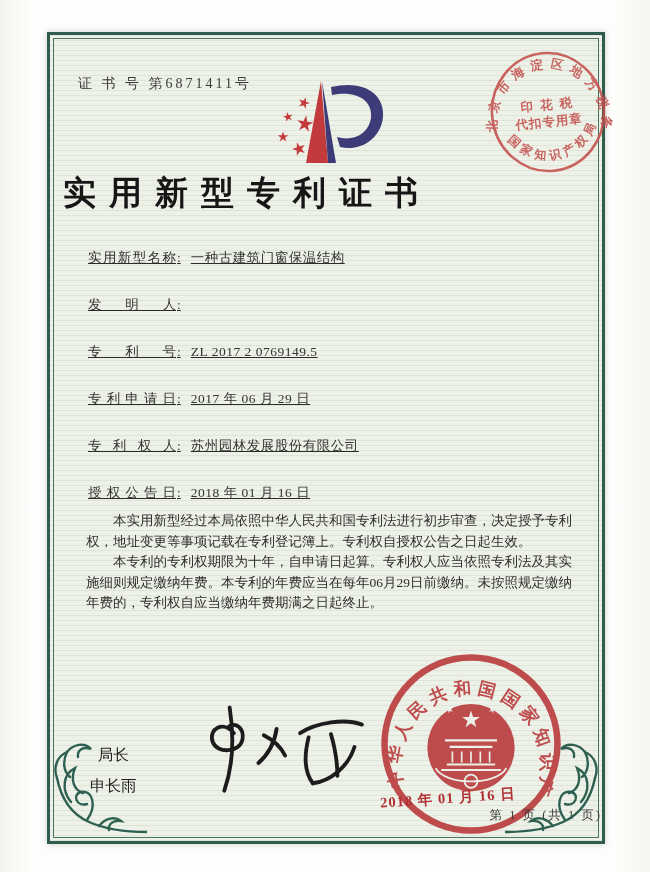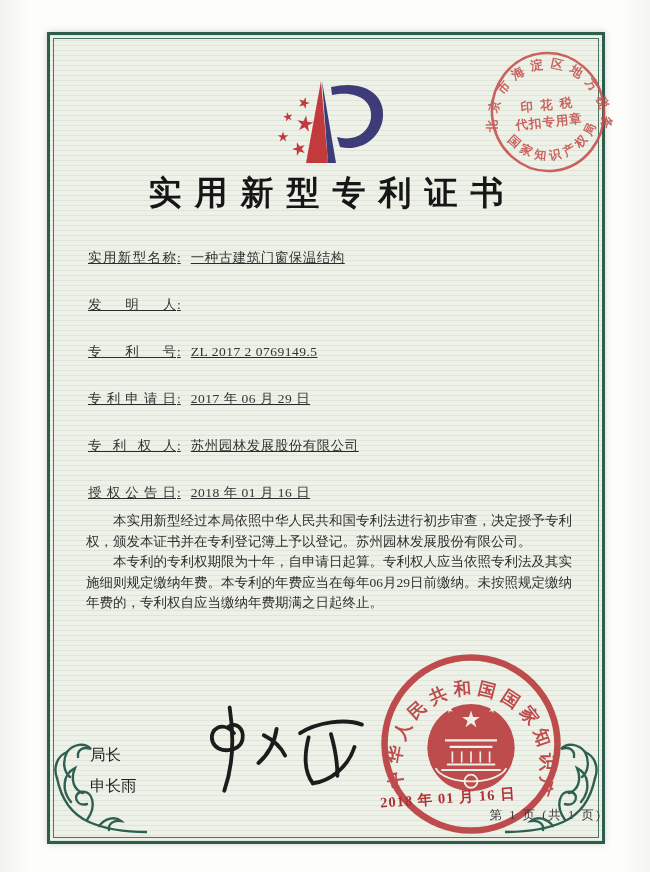--- a/index.html
+++ b/index.html
@@ -14,53 +14,54 @@
     background:
       repeating-linear-gradient(0deg, rgba(165,190,165,.22) 0 1px, rgba(0,0,0,0) 1px 5px),
       #eef1e7;
     border:3px solid #2e5d4e;
     box-shadow:0 0 6px rgba(60,80,70,.25);
   }
   .cert-inner{position:absolute;inset:3px;border:1px solid #47755f;}
   .cert-number{position:absolute;left:28px;top:40px;font-size:14px;letter-spacing:3px;color:#3a3a3a;}
   .logo{position:absolute;left:50%;top:42px;transform:translateX(-50%);width:134px;height:88px;}
   .title{
-    position:absolute;left:0;right:0;top:136px;text-align:center;
+    position:absolute;left:0;right:0;top:136px;
     font-size:33px;font-weight:700;letter-spacing:13px;text-indent:13px;color:#161616;
   }
   .tax-stamp{position:absolute;left:434px;top:14px;width:128px;height:126px;transform:rotate(-6deg);opacity:.88;}
   .fields{position:absolute;left:38px;top:212px;right:24px;text-decoration:underline;}
   .field-row{display:flex;margin-bottom:26px;font-size:13.5px;line-height:21px;color:#333;}
   .field-label{display:inline-block;width:88px;text-align-last:justify;text-align:justify;white-space:nowrap;}
   .field-colon{margin:0 10px 0 1px;}
   .field-value{letter-spacing:.5px;white-space:nowrap;}
   .paragraphs{
     position:absolute;left:36px;right:30px;top:476px;
     font-size:13.5px;line-height:20.5px;text-align:justify;color:#2f2f2f;
   }
   .paragraphs p{margin:0;text-indent:2em;}
-  .sig-block{position:absolute;left:40px;top:704px;font-size:15.5px;line-height:31px;color:#222;}
+  .sig-block{position:absolute;left:40px;top:704px;font-size:15.5px;line-height:31px;color:#222;text-align:center;}
   .signature-svg{position:absolute;left:128px;top:664px;width:210px;height:96px;}
   .official-seal{position:absolute;left:328px;top:616px;width:186px;height:186px;opacity:.9;}
   .seal-date{
     position:absolute;left:330px;top:752px;width:190px;
     color:#b03035;font-size:14.5px;font-weight:700;letter-spacing:1px;
     transform:rotate(-4deg);
   }
   .footer{position:absolute;left:0;right:0;top:772px;text-align:right;font-size:12.5px;letter-spacing:2px;color:#3a3a3a;}
   .ornament{position:absolute;bottom:1px;width:96px;height:100px;}
   .ornament.left{left:1px;}
   .ornament.right{right:1px;transform:scaleX(-1);}
 </style>
 </head>
 <body>
 
 <div class="certificate">
   <div class="cert-inner"></div>
 
+  <div class="cert-number">证 书 号 第6871411号</div>
 
   <svg class="logo" viewBox="0 0 134 88">
     <defs>
       <polygon id="starA" points="0,-1 0.225,-0.309 0.951,-0.309 0.363,0.118 0.588,0.809 0,0.382 -0.588,0.809 -0.363,0.118 -0.951,-0.309 -0.225,-0.309"></polygon>
     </defs>
     <path d="M72,10 C106,2 126,18 124,40 C122,62 101,75 81,70 L78,60 C95,65 110,56 112,41 C114,23 97,13 73,18 Z" fill="#3d3c78"></path>
     <path d="M62,4 L69,86 L47,86 Z" fill="#c23a3c"></path>
     <path d="M63,4 L77,86 L69,86 Z" fill="#3d3c78"></path>
     <use href="#starA" transform="translate(45,26) scale(6) rotate(18)" fill="#c23a3c"></use>
     <use href="#starA" transform="translate(29,40) scale(5) rotate(-12)" fill="#c23a3c"></use>
@@ -111,21 +112,21 @@
       <span class="field-value">苏州园林发展股份有限公司</span>
     </div>
     <div class="field-row">
       <span class="field-label">授权公告日</span>
         <span class="field-colon">:</span>
       <span class="field-value">2018 年 01 月 16 日</span>
     </div>
   </div>
 
   <div class="paragraphs">
-    <p>本实用新型经过本局依照中华人民共和国专利法进行初步审查，决定授予专利权，颁发本证书并在专利登记簿上予以登记。苏州园林发展股份有限公司。</p>
+    <p>本实用新型经过本局依照中华人民共和国专利法进行初步审查，决定授予专利权，地址变更等事项记载在专利登记簿上。专利权自授权公告之日起生效。</p>
     <p>本专利的专利权期限为十年，自申请日起算。专利权人应当依照专利法及其实施细则规定缴纳年费。本专利的年费应当在每年06月29日前缴纳。未按照规定缴纳年费的，专利权自应当缴纳年费期满之日起终止。</p>
   </div>
 
   <div class="sig-block">
     <div>局长</div>
     <div>申长雨</div>
   </div>
 
   <svg class="signature-svg" viewBox="0 0 160 90">
     <g fill="none" stroke="#1c1c1c" stroke-width="3.6" stroke-linecap="round" stroke-linejoin="round">

